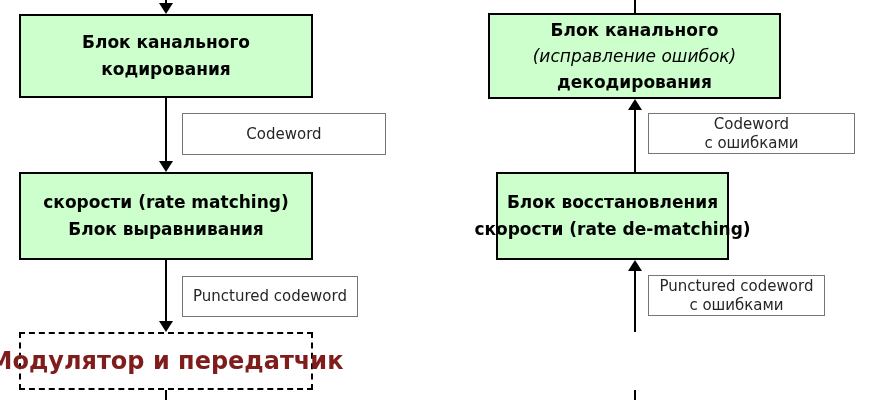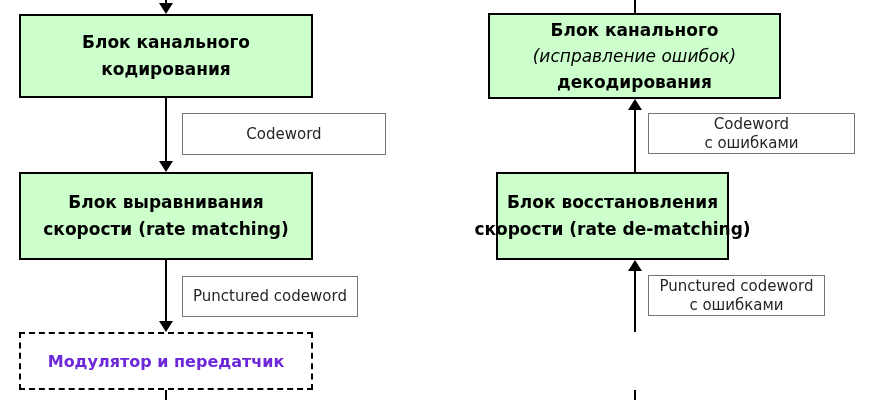--- a/index.html
+++ b/index.html
@@ -39,22 +39,22 @@
   .dbox {
     position: absolute;
     background: #ffffff;
     border: 2px dashed #000000;
     box-sizing: border-box;
     display: flex;
     align-items: center;
     justify-content: center;
     text-align: center;
     font-weight: bold;
-    font-size: 16px;
-    color: #6d28d9;
+    font-size: 24px;
+    color: #7f1d1d;
     white-space: nowrap;
   }
   .lbl {
     position: absolute;
     background: #ffffff;
     border: 1px solid #757575;
     box-sizing: border-box;
     display: flex;
     flex-direction: column;
     align-items: center;
@@ -93,22 +93,22 @@
   </div>
 
   <div class="vline" style="left:165px; top:98px; height:64px"></div>
   <div class="ah down" style="left:159px; top:161px"></div>
 
   <div class="lbl" style="left:182px; top:113px; width:204px; height:42px">
     <div class="ln">Codeword</div>
   </div>
 
   <div class="gbox" style="left:19px; top:172px; width:294px; height:88px">
+    <div class="ln">скорости (rate matching)</div>
     <div class="ln">Блок выравнивания</div>
-    <div class="ln">скорости (rate matching)</div>
   </div>
 
   <div class="vline" style="left:165px; top:260px; height:62px"></div>
   <div class="ah down" style="left:159px; top:321px"></div>
 
   <div class="lbl" style="left:182px; top:276px; width:176px; height:41px">
     <div class="ln">Punctured codeword</div>
   </div>
 
   <div class="dbox" style="left:19px; top:332px; width:294px; height:58px">

